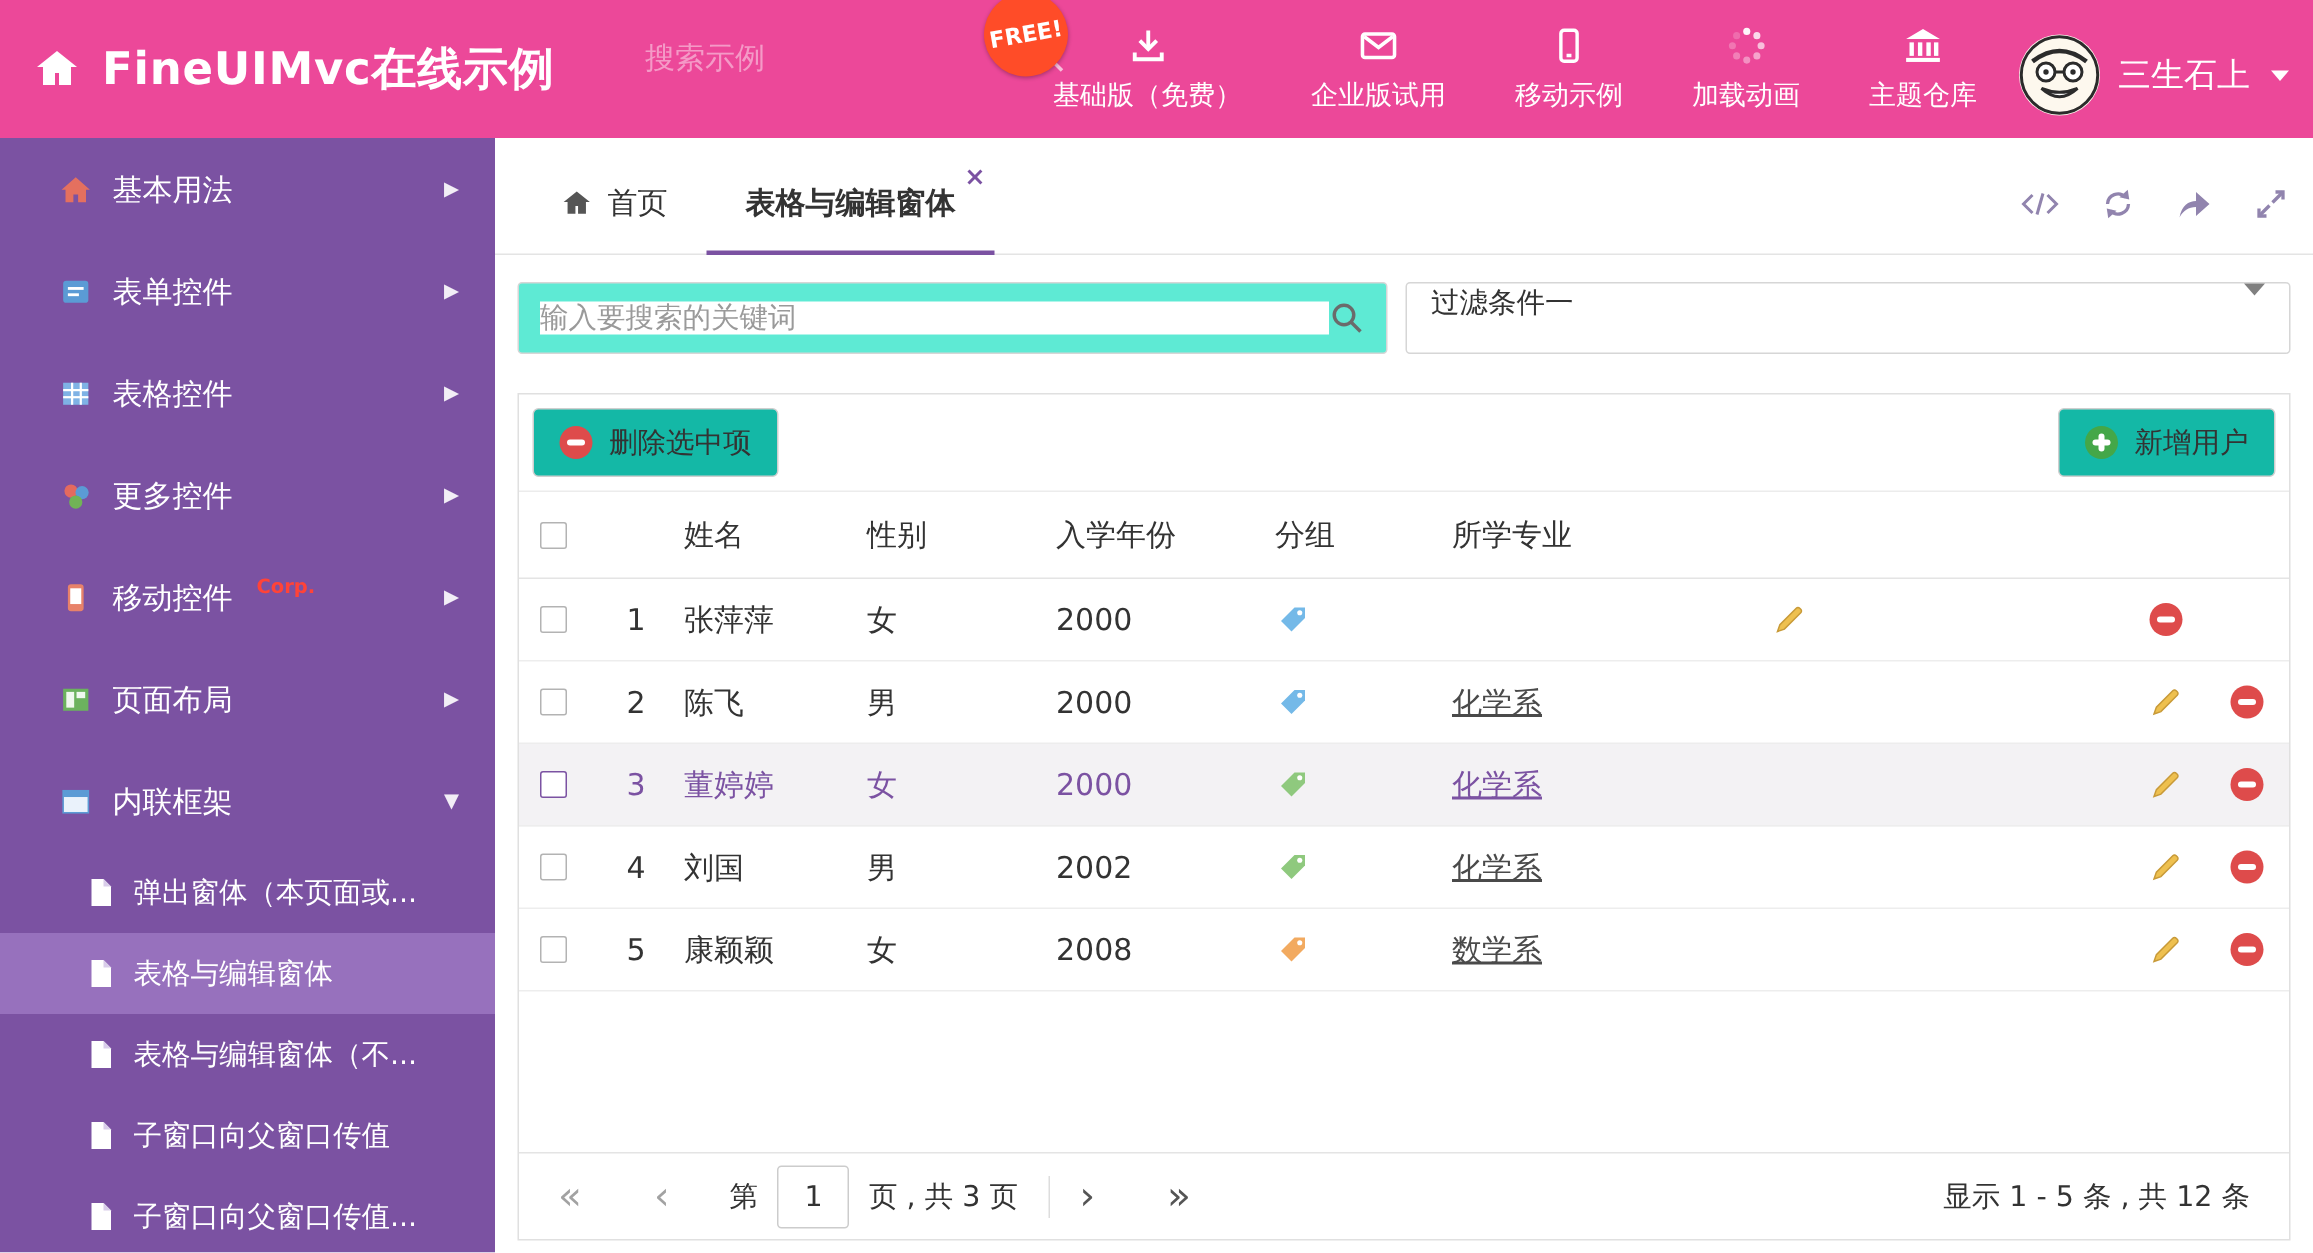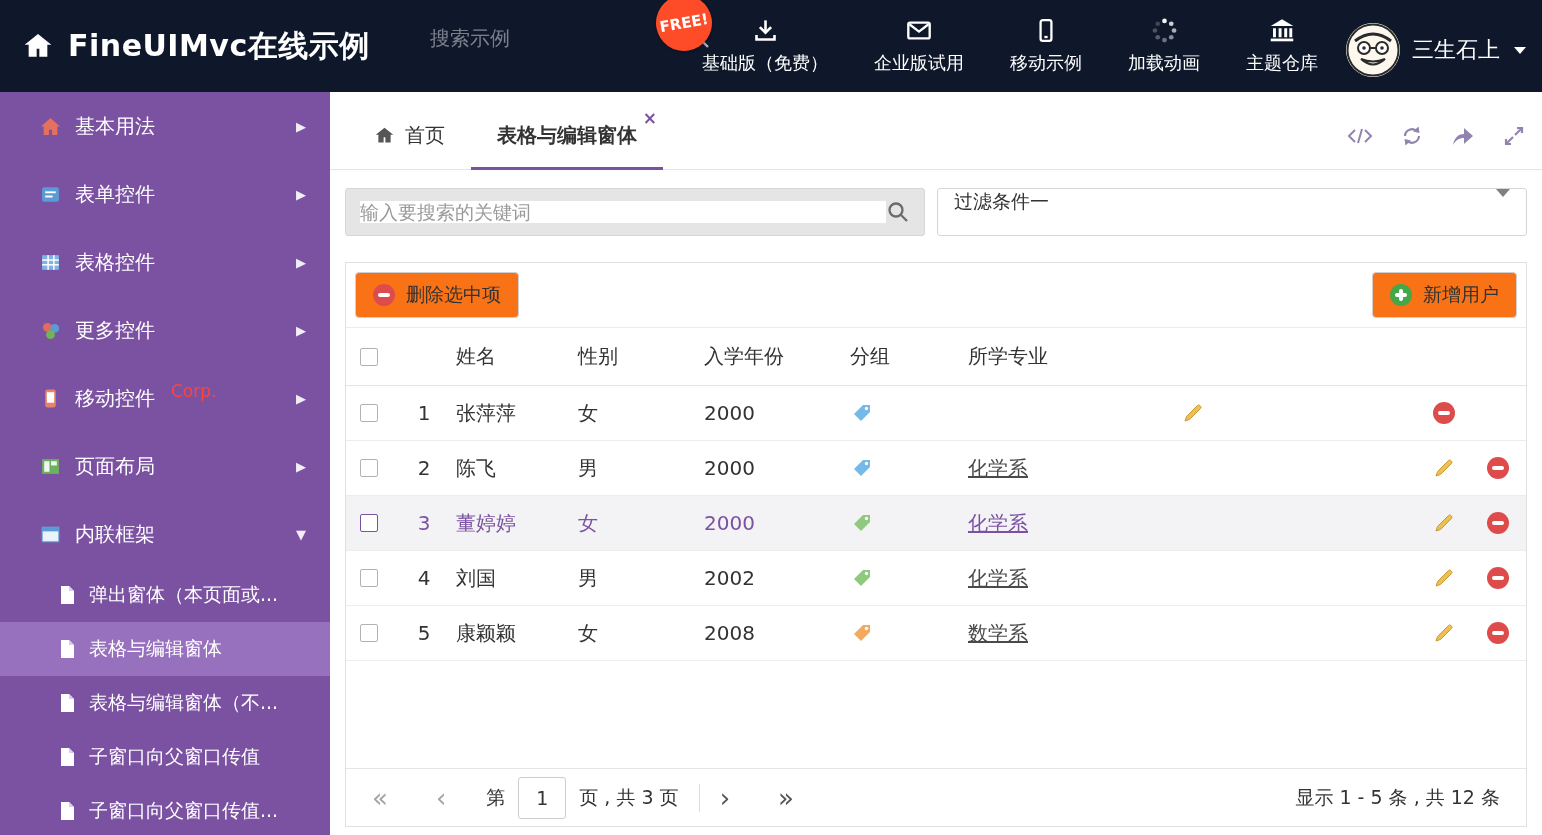--- a/index.html
+++ b/index.html
@@ -1,65 +1,65 @@
 <!DOCTYPE html>
 <html><head>
 <meta charset="utf-8">
 <style>
 *{box-sizing:border-box;margin:0;padding:0;}
 html,body{background:#fff;}
 body{width:1542px;height:835px;position:relative;overflow:hidden;
   font-family:"DejaVu Sans","Liberation Sans",sans-serif;color:#333;}
 
 
-.header{position:absolute;left:0;top:0;width:1542px;height:92px;background:#0f172a;z-index:5;}
+.header{position:absolute;left:0;top:0;width:1542px;height:92px;background:#ec4899;z-index:5;}
 .brand{position:absolute;left:22px;top:0;height:92px;display:flex;align-items:center;gap:14px;color:#fff;cursor:pointer;}
 .brand-title{font-size:30px;font-weight:bold;letter-spacing:.5px;}
 .hsearch{position:absolute;left:430px;top:26px;width:205px;height:40px;display:flex;align-items:flex-start;gap:8px;}
 .hsearch input{flex:1;background:transparent;border:none;outline:none;font-size:20px;color:rgba(255,255,255,.85);font-family:inherit;}
 .hsearch input::placeholder{color:rgba(255,255,255,.45);}
 .hnav{position:absolute;left:702px;top:0;height:92px;display:flex;align-items:center;gap:46px;}
 .hnav-item{position:relative;display:flex;flex-direction:column;align-items:center;gap:7px;color:#fff;font-size:18px;cursor:pointer;white-space:nowrap;}
 .free-badge{position:absolute;left:-46px;top:-22px;width:56px;height:56px;border-radius:50%;background:#ff4c28;color:#fff;
   font-size:15px;font-weight:bold;display:flex;align-items:center;justify-content:center;transform:rotate(-10deg);
   box-shadow:0 1px 3px rgba(0,0,0,.3);}
 .user{position:absolute;right:16px;top:0;height:100px;display:flex;align-items:center;gap:12px;color:#fff;font-size:22px;cursor:pointer;}
 .avatar{width:54px;height:54px;border-radius:50%;overflow:hidden;background:#fdf8ee;flex:none;}
 .caret{width:0;height:0;border-left:6px solid transparent;border-right:6px solid transparent;border-top:7px solid #fff;margin-left:2px;}
 
 
 .sidebar{position:absolute;left:0;top:92px;width:330px;height:743px;background:#7b52a2;overflow:hidden;}
 .side-item{height:68px;display:flex;align-items:center;padding:0 24px 0 40px;color:#fff;font-size:20px;gap:14px;cursor:pointer;}
 .side-item .arrow{margin-left:auto;font-size:13px;color:rgba(255,255,255,.9);}
-.corp{color:#ff4338;font-size:17px;font-weight:normal;position:relative;top:-7px;margin-left:2px;}
+.corp{color:#ff4338;font-size:13px;font-weight:bold;position:relative;top:-7px;margin-left:2px;}
 .side-sub{height:54px;display:flex;align-items:center;padding:0 8px 0 58px;color:#fff;font-size:19px;gap:13px;cursor:pointer;}
 .side-sub.active{background:#9771bd;}
 .side-sub span.lbl{white-space:nowrap;overflow:hidden;text-overflow:ellipsis;}
 
 
 .main{position:absolute;left:330px;top:102px;width:1212px;height:743px;background:#fff;}
 .tabbar{position:relative;height:68px;border-bottom:1px solid #e4e4e4;display:flex;align-items:stretch;padding-left:18px;}
 .tab{position:relative;display:flex;align-items:center;gap:10px;padding:0 26px;font-size:20px;color:#333;cursor:pointer;}
 .tab.active{font-weight:bold;}
 .tab.active::after{content:"";position:absolute;left:0;right:0;bottom:-1px;height:3px;background:#7b52a2;}
 .tab .close{position:absolute;top:8px;right:6px;font-size:17px;font-weight:bold;color:#7b52a2;line-height:1;cursor:pointer;}
 .tab-tools{position:absolute;right:16px;top:0;height:68px;display:flex;align-items:center;gap:26px;}
 .tool-ic{display:flex;align-items:center;cursor:pointer;}
 
 .content{padding:18px 15px 0 15px;}
 .filter-row{display:flex;gap:12px;}
-.search-box{width:580px;height:48px;border:1px solid #d6d6d6;border-radius:3px;display:flex;align-items:center;padding:0 14px;background:#e5e5e5;}
+.search-box{width:580px;height:48px;border:1px solid #d6d6d6;border-radius:3px;display:flex;align-items:center;padding:0 14px;background:#5eead4;}
 .search-box input{flex:1;border:none;outline:none;font-size:19px;color:#333;font-family:inherit;}
 .search-box input::placeholder{color:#9a9a9a;}
 .filter-box{flex:1;height:48px;border:1px solid #d6d6d6;border-radius:3px;display:flex;padding:0 16px;font-size:19px;color:#333;cursor:pointer;background:#fff;}
 .filter-box .caret-d{margin-left:auto;width:0;height:0;border-left:7px solid transparent;border-right:7px solid transparent;border-top:8px solid #808080;}
 
 .grid-panel{margin-top:26px;height:565px;border:1px solid #e0e0e0;display:flex;flex-direction:column;background:#fff;}
 .gp-toolbar{display:flex;justify-content:space-between;padding:9px;border-bottom:1px solid #ececec;}
-.btn{display:inline-flex;align-items:center;gap:11px;height:46px;padding:0 17px;border:1px solid #cfcfcf;border-radius:4px;background:#f97316;font-size:19px;color:#333;cursor:pointer;font-family:inherit;}
+.btn{display:inline-flex;align-items:center;gap:11px;height:46px;padding:0 17px;border:1px solid #cfcfcf;border-radius:4px;background:#14b8a6;font-size:19px;color:#333;cursor:pointer;font-family:inherit;}
 
 .tgrid{display:grid;grid-template-columns:46px 64px 122px 126px 146px 118px 1fr 52px 56px;align-items:center;}
 .thead{height:58px;border-bottom:1px solid #e4e4e4;font-size:20px;color:#333;}
 .trow{height:55px;border-bottom:1px solid #ededed;font-size:20px;}
 .trow.selected{background:#f3f2f4;}
 .trow.selected .tcell,.trow.selected .mlink{color:#7b52a2;}
 .tcell{display:flex;align-items:center;min-width:0;}
 .c-cb{justify-content:center;}
 .c-num{justify-content:center;}
 .cb{width:18px;height:18px;border:1px solid #b3b3b3;border-radius:2px;background:#fff;cursor:pointer;flex:none;}

